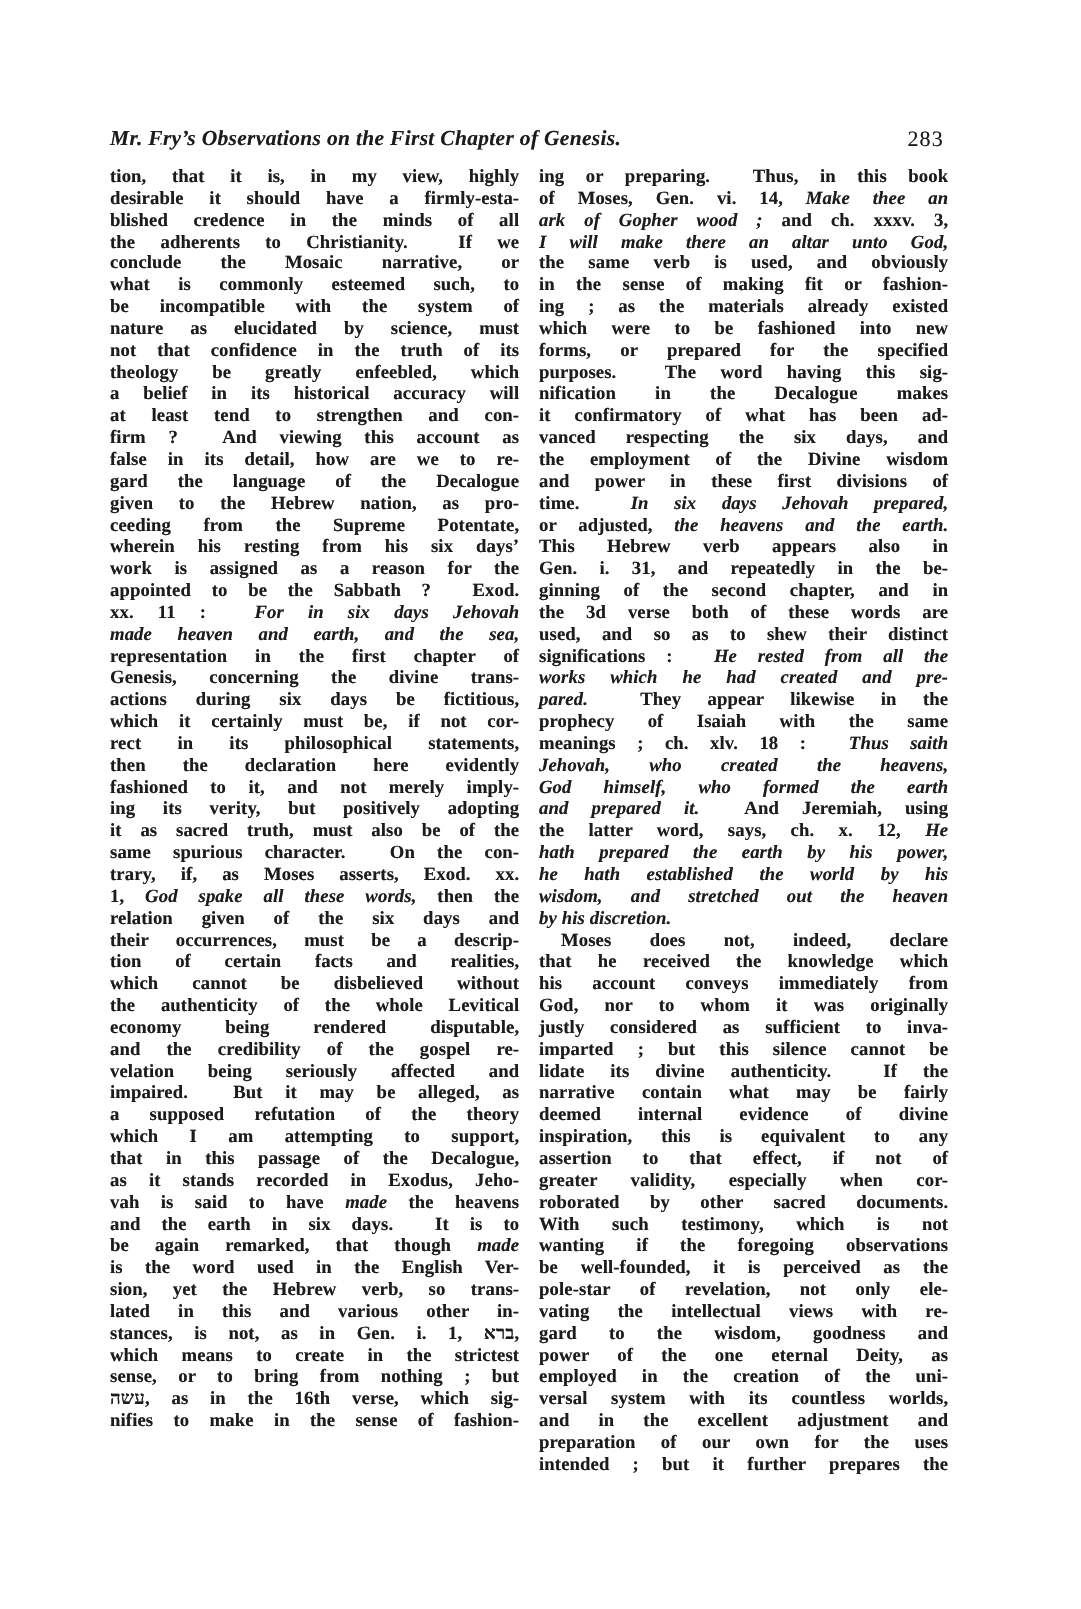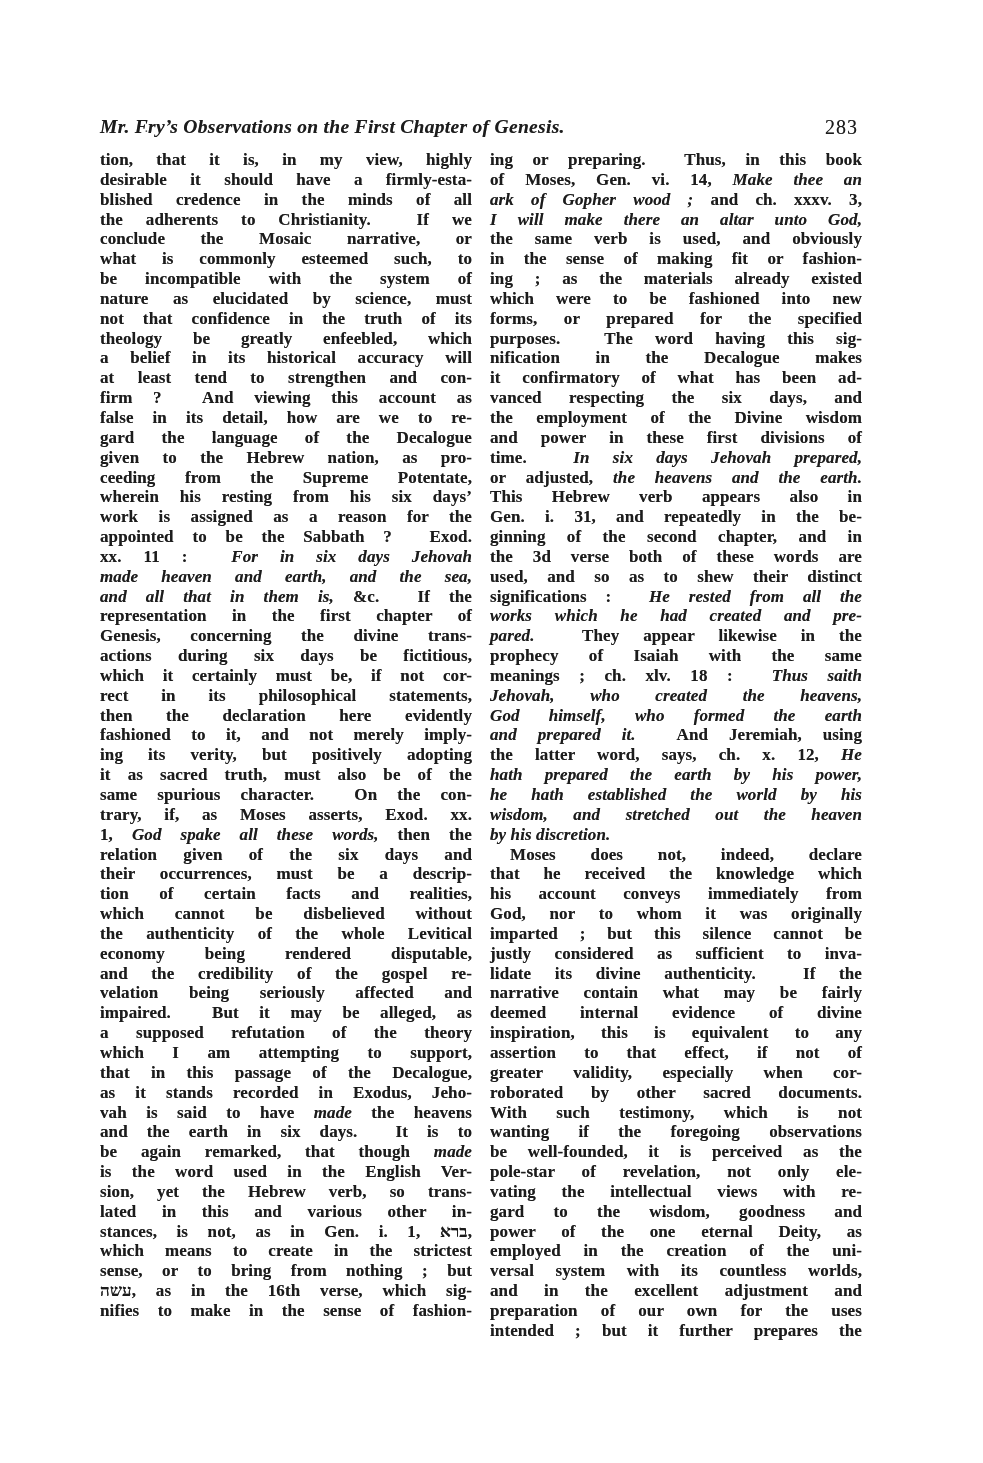--- a/index.html
+++ b/index.html
@@ -97,21 +97,20 @@
         <div class="line"><span>firm ?  And viewing this account as</span></div>
         <div class="line"><span>false in its detail, how are we to re-</span></div>
         <div class="line"><span>gard the language of the Decalogue</span></div>
         <div class="line"><span>given to the Hebrew nation, as pro-</span></div>
         <div class="line"><span>ceeding from the Supreme Potentate,</span></div>
         <div class="line"><span>wherein his resting from his six days’</span></div>
         <div class="line"><span>work is assigned as a reason for the</span></div>
         <div class="line"><span>appointed to be the Sabbath ?  Exod.</span></div>
         <div class="line"><span>xx. 11 :  </span><span class="it">For in six days Jehovah</span></div>
         <div class="line"><span class="it">made heaven and earth, and the sea,</span></div>
-        <div class="line"><span class="it">and all that in them is,</span><span> &amp;c.  If the</span></div>
         <div class="line"><span>representation in the first chapter of</span></div>
         <div class="line"><span>Genesis, concerning the divine trans-</span></div>
         <div class="line"><span>actions during six days be fictitious,</span></div>
         <div class="line"><span>which it certainly must be, if not cor-</span></div>
         <div class="line"><span>rect in its philosophical statements,</span></div>
         <div class="line"><span>then the declaration here evidently</span></div>
         <div class="line"><span>fashioned to it, and not merely imply-</span></div>
         <div class="line"><span>ing its verity, but positively adopting</span></div>
         <div class="line"><span>it as sacred truth, must also be of the</span></div>
         <div class="line"><span>same spurious character.  On the con-</span></div>
@@ -175,22 +174,22 @@
         <div class="line"><span class="it">and prepared it.</span><span>  And Jeremiah, using</span></div>
         <div class="line"><span>the latter word, says, ch. x. 12, </span><span class="it">He</span></div>
         <div class="line"><span class="it">hath prepared the earth by his power,</span></div>
         <div class="line"><span class="it">he hath established the world by his</span></div>
         <div class="line"><span class="it">wisdom, and stretched out the heaven</span></div>
         <div class="line para-end"><span class="it">by his discretion.</span></div>
         <div class="line indent"><span>Moses does not, indeed, declare</span></div>
         <div class="line"><span>that he received the knowledge which</span></div>
         <div class="line"><span>his account conveys immediately from</span></div>
         <div class="line"><span>God, nor to whom it was originally</span></div>
+        <div class="line"><span>justly considered as sufficient to inva-</span></div>
         <div class="line"><span>imparted ; but this silence cannot be</span></div>
-        <div class="line"><span>justly considered as sufficient to inva-</span></div>
         <div class="line"><span>lidate its divine authenticity.  If the</span></div>
         <div class="line"><span>narrative contain what may be fairly</span></div>
         <div class="line"><span>deemed internal evidence of divine</span></div>
         <div class="line"><span>inspiration, this is equivalent to any</span></div>
         <div class="line"><span>assertion to that effect, if not of</span></div>
         <div class="line"><span>greater validity, especially when cor-</span></div>
         <div class="line"><span>roborated by other sacred documents.</span></div>
         <div class="line"><span>With such testimony, which is not</span></div>
         <div class="line"><span>wanting if the foregoing observations</span></div>
         <div class="line"><span>be well-founded, it is perceived as the</span></div>

